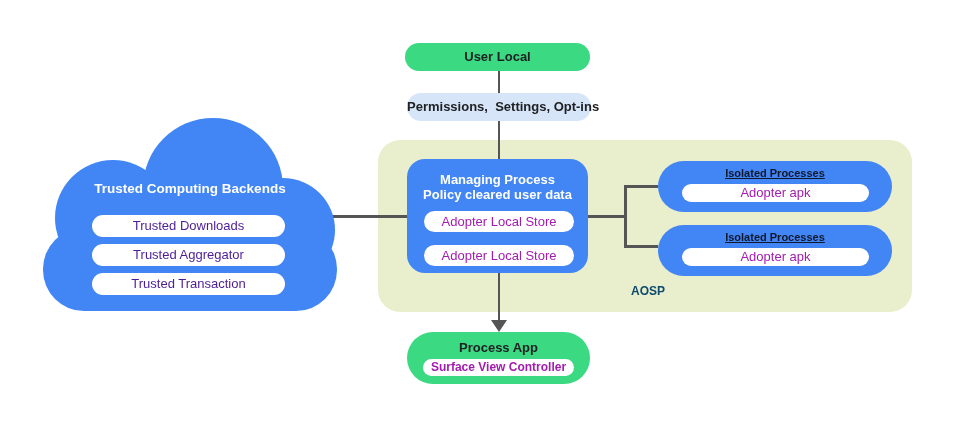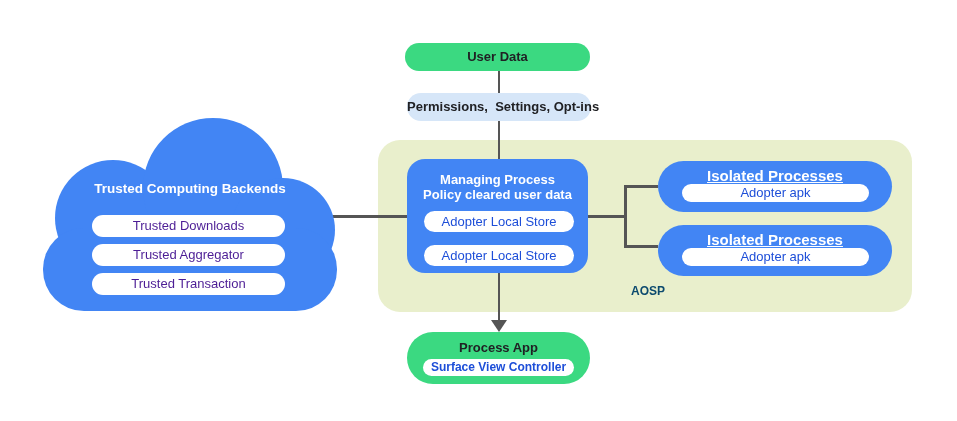--- a/index.html
+++ b/index.html
@@ -20,21 +20,21 @@
   .pill-green{
     background:#3bd981;border-radius:26px;text-align:center;
     color:#202124;font-weight:bold;font-size:13px;
   }
   .pill-paleblue{
     background:#d6e6f8;border-radius:15px;text-align:center;
     color:#202124;font-weight:bold;font-size:13px;white-space:pre;
   }
   .white-pill{
     position:absolute;background:#ffffff;border-radius:99px;
-    color:#1d4ed8;text-align:center;font-size:13px;
+    color:#a21caf;text-align:center;font-size:13px;
   }
   .blue-fill{background:#4285f4;}
   
   #aosp-box{
     left:378px;top:140px;width:534px;height:172px;
     background:#e9efcc;border-radius:22px;z-index:0;
   }
   #aosp-label{
     left:606px;top:284px;width:84px;text-align:center;z-index:2;
     font-size:12px;font-weight:bold;color:#0c4a6e;
@@ -47,21 +47,21 @@
   #managing-title{
     position:absolute;left:0;top:13px;width:100%;text-align:center;
     color:#ffffff;font-weight:bold;font-size:13px;line-height:15px;
   }
   
   .iso-pill{
     left:658px;width:234px;height:51px;border-radius:26px;
   }
   .iso-title{
     position:absolute;left:0;top:6px;width:100%;text-align:center;
-    color:#ffffff;font-weight:bold;font-size:15px;
+    color:#0f172a;font-weight:bold;font-size:11px;
     text-decoration:underline;
   }
   
   #cloud{left:43px;top:118px;width:294px;height:193px;z-index:2;}
   #cloud svg{position:absolute;left:0;top:0;}
   #cloud-title{
     position:absolute;left:0;top:63px;width:100%;text-align:center;
     color:#ffffff;font-weight:bold;font-size:13.5px;
   }
   .cloud-item{
@@ -100,21 +100,21 @@
       <circle cx="170" cy="70" r="70" fill="#4285f4"></circle>
       <circle cx="240" cy="112" r="52" fill="#4285f4"></circle>
       <rect x="0" y="110" width="294" height="83" rx="41" fill="#4285f4"></rect>
     </svg>
     <div id="cloud-title">Trusted Computing Backends</div>
     <div class="cloud-item" style="top:97px;">Trusted Downloads</div>
     <div class="cloud-item" style="top:126px;">Trusted Aggregator</div>
     <div class="cloud-item" style="top:155px;">Trusted Transaction</div>
   </div>
 
-  <div id="user-data" class="abs node pill-green" style="border-radius:14px;">User Data</div>
+  <div id="user-data" class="abs node pill-green" style="border-radius:14px;">User Local</div>
 
   <div id="permissions" class="abs node pill-paleblue">Permissions,  Settings, Opt-ins</div>
 
   <div id="aosp-box" class="abs"></div>
   <div id="aosp-label" class="abs">AOSP</div>
 
   <div id="managing-box" class="abs node blue-fill">
     <div id="managing-title">
       <div>Managing Process</div>
       <div>Policy cleared user data</div>

